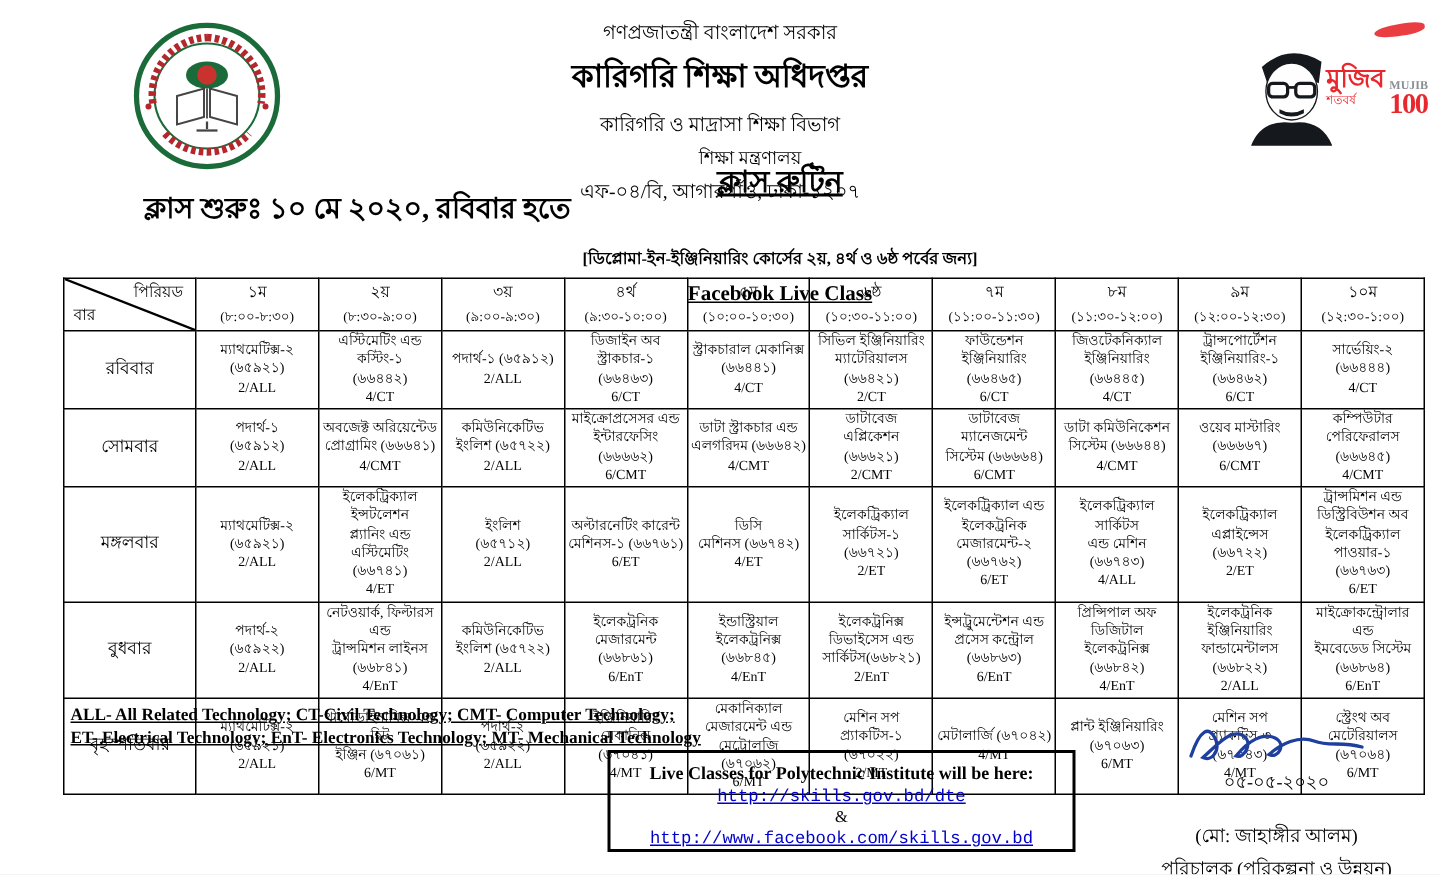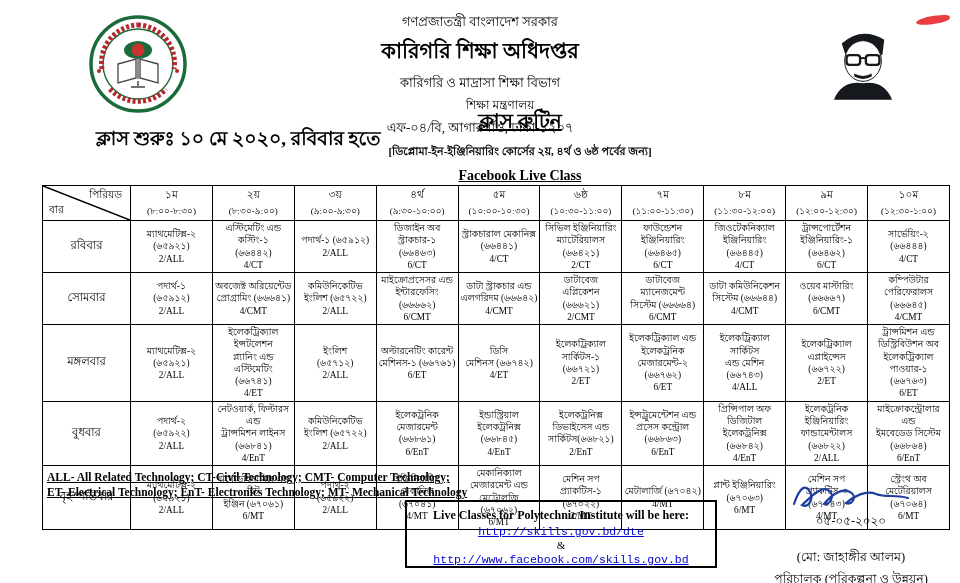--- a/index.html
+++ b/index.html
@@ -25,21 +25,21 @@
   .mujib-bn { color:#e8282d; font-weight:bold; font-size:17px; line-height:1; }
   .mujib-en { color:#8a8f94; font-weight:bold; font-size:8px; line-height:1; align-self:end; }
   .mujib-yr { color:#e8282d; font-size:8px; line-height:1.4; }
   .mujib-100 { color:#e8282d; font-weight:bold; font-size:19px; line-height:0.9; letter-spacing:-1px; }
   .mujib-swoosh { position:absolute; right:2px; top:-6px; width:34px; height:8px; background:#e8282d; border-radius:60% 40% 50% 50%; transform:rotate(-8deg); opacity:.9; }
 
   
   .start-note { position:absolute; left:96px; top:124px; font-size:19px; font-weight:bold; }
   .routine-block { position:absolute; left:340px; top:106px; width:360px; text-align:center; }
   .routine-title { font-size:20px; font-weight:bold; text-decoration:underline; }
-  .routine-sub { font-size:11px; font-weight:bold; margin-top:4px; }
+  .routine-sub { font-size:11px; font-weight:bold; margin-top:25px; }
   .fb-live { font-size:14px; font-weight:bold; text-decoration:underline; margin-top:6px; }
 
   
   table.routine {
     position:absolute; left:42px; top:185px; width:908px;
     border-collapse:collapse; table-layout:fixed;
   }
   table.routine col.daycol { width:88px; }
   table.routine th, table.routine td {
     border:1px solid #000; text-align:center; vertical-align:middle;
@@ -111,20 +111,26 @@
     <div class="mujib-inner">
       <svg viewBox="0 0 60 80" width="58" height="78">
         <path d="M8,22 Q28,4 52,18 L50,34 Q30,24 12,34 Z" fill="#15181c"></path>
         <ellipse cx="30" cy="40" rx="19" ry="21" fill="#fefefe" stroke="#15181c" stroke-width="1"></ellipse>
         <rect x="13" y="34" width="14" height="10" rx="3" fill="none" stroke="#15181c" stroke-width="2.4"></rect>
         <rect x="33" y="34" width="14" height="10" rx="3" fill="none" stroke="#15181c" stroke-width="2.4"></rect>
         <line x1="27" y1="37" x2="33" y2="37" stroke="#15181c" stroke-width="2"></line>
         <path d="M21,53 Q30,58 39,53 L39,56 Q30,61 21,56 Z" fill="#15181c"></path>
         <path d="M0,80 Q8,60 30,63 Q52,60 60,80 Z" fill="#15181c"></path>
       </svg>
+      <div class="mujib-text">
+        <span class="mujib-bn">মুজিব</span>
+        <span class="mujib-en">MUJIB</span>
+        <span class="mujib-yr">শতবর্ষ</span>
+        <span class="mujib-100">100</span>
+      </div>
     </div>
   </div>
 
   <div class="start-note">ক্লাস শুরুঃ ১০ মে ২০২০, রবিবার হতে</div>
   <div class="routine-block">
     <div class="routine-title">ক্লাস রুটিন</div>
     <div class="routine-sub">[ডিপ্লোমা-ইন-ইঞ্জিনিয়ারিং কোর্সের ২য়, ৪র্থ ও ৬ষ্ঠ পর্বের জন্য]</div>
     <div class="fb-live">Facebook Live Class</div>
   </div>
 

